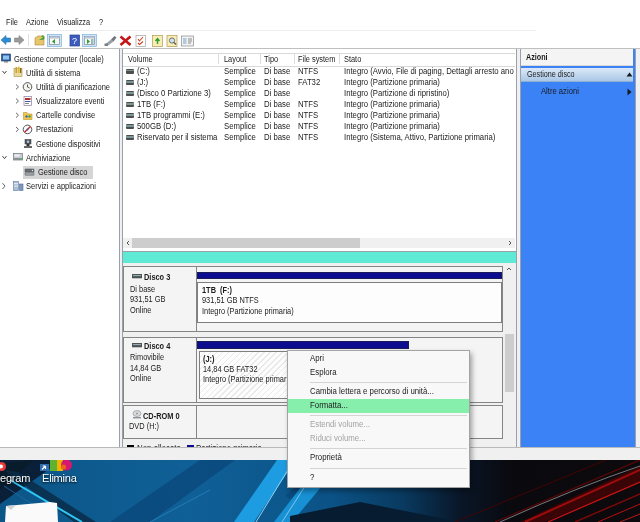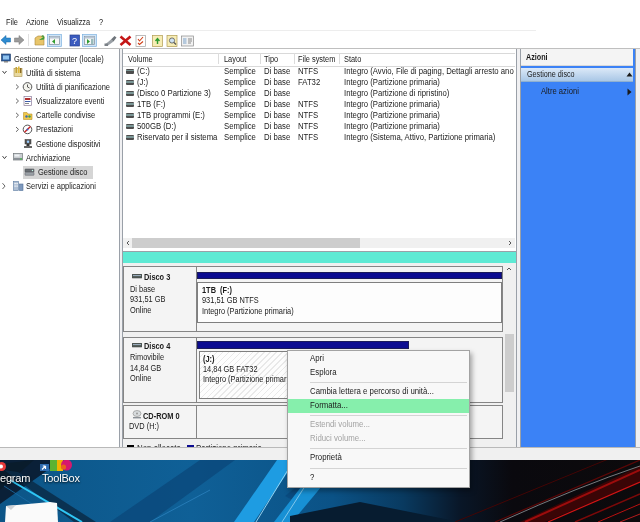--- a/index.html
+++ b/index.html
@@ -106,21 +106,21 @@
   <div class="dlbl" style="left:0;top:12px;">egram</div>
 
   <svg class="abs" style="left:40px;top:0" width="32" height="12" viewBox="0 0 32 12">
     <rect x="0" y="4" width="9" height="7" fill="#2f6cb0"></rect>
     <path d="M2 9.5 L5.5 6 M5.5 6 L5.5 9 M5.5 6 L2.8 6" stroke="#fff" stroke-width="1.2" fill="none"></path>
     <rect x="10" y="0" width="9" height="11" fill="#5cb332"></rect>
     <rect x="17" y="0" width="6" height="11" fill="#f0b400"></rect>
     <circle cx="26.5" cy="5" r="5.5" fill="#d6186e"></circle>
     <circle cx="23.5" cy="7" r="2.6" fill="#e8641a"></circle>
   </svg>
-  <div class="dlbl" style="left:42px;top:12px;">ToolBox</div>
+  <div class="dlbl" style="left:42px;top:12px;">Elimina</div>
 
   <svg class="abs" style="left:4px;top:41px" width="56" height="21" viewBox="0 0 56 21">
       <polygon points="2,5 46,1 53,2 54,21 1,21" fill="#fafafa"></polygon>
       <polygon points="2,5 12,4 7,9" fill="#cdd1d5"></polygon>
     </svg>
 </div>
 <div id="win">
   <div id="menubar">
     <div class="t abs" style="left:6px;top:2px;">File</div>
     <div class="t abs" style="left:26px;top:2px;">Azione</div>

